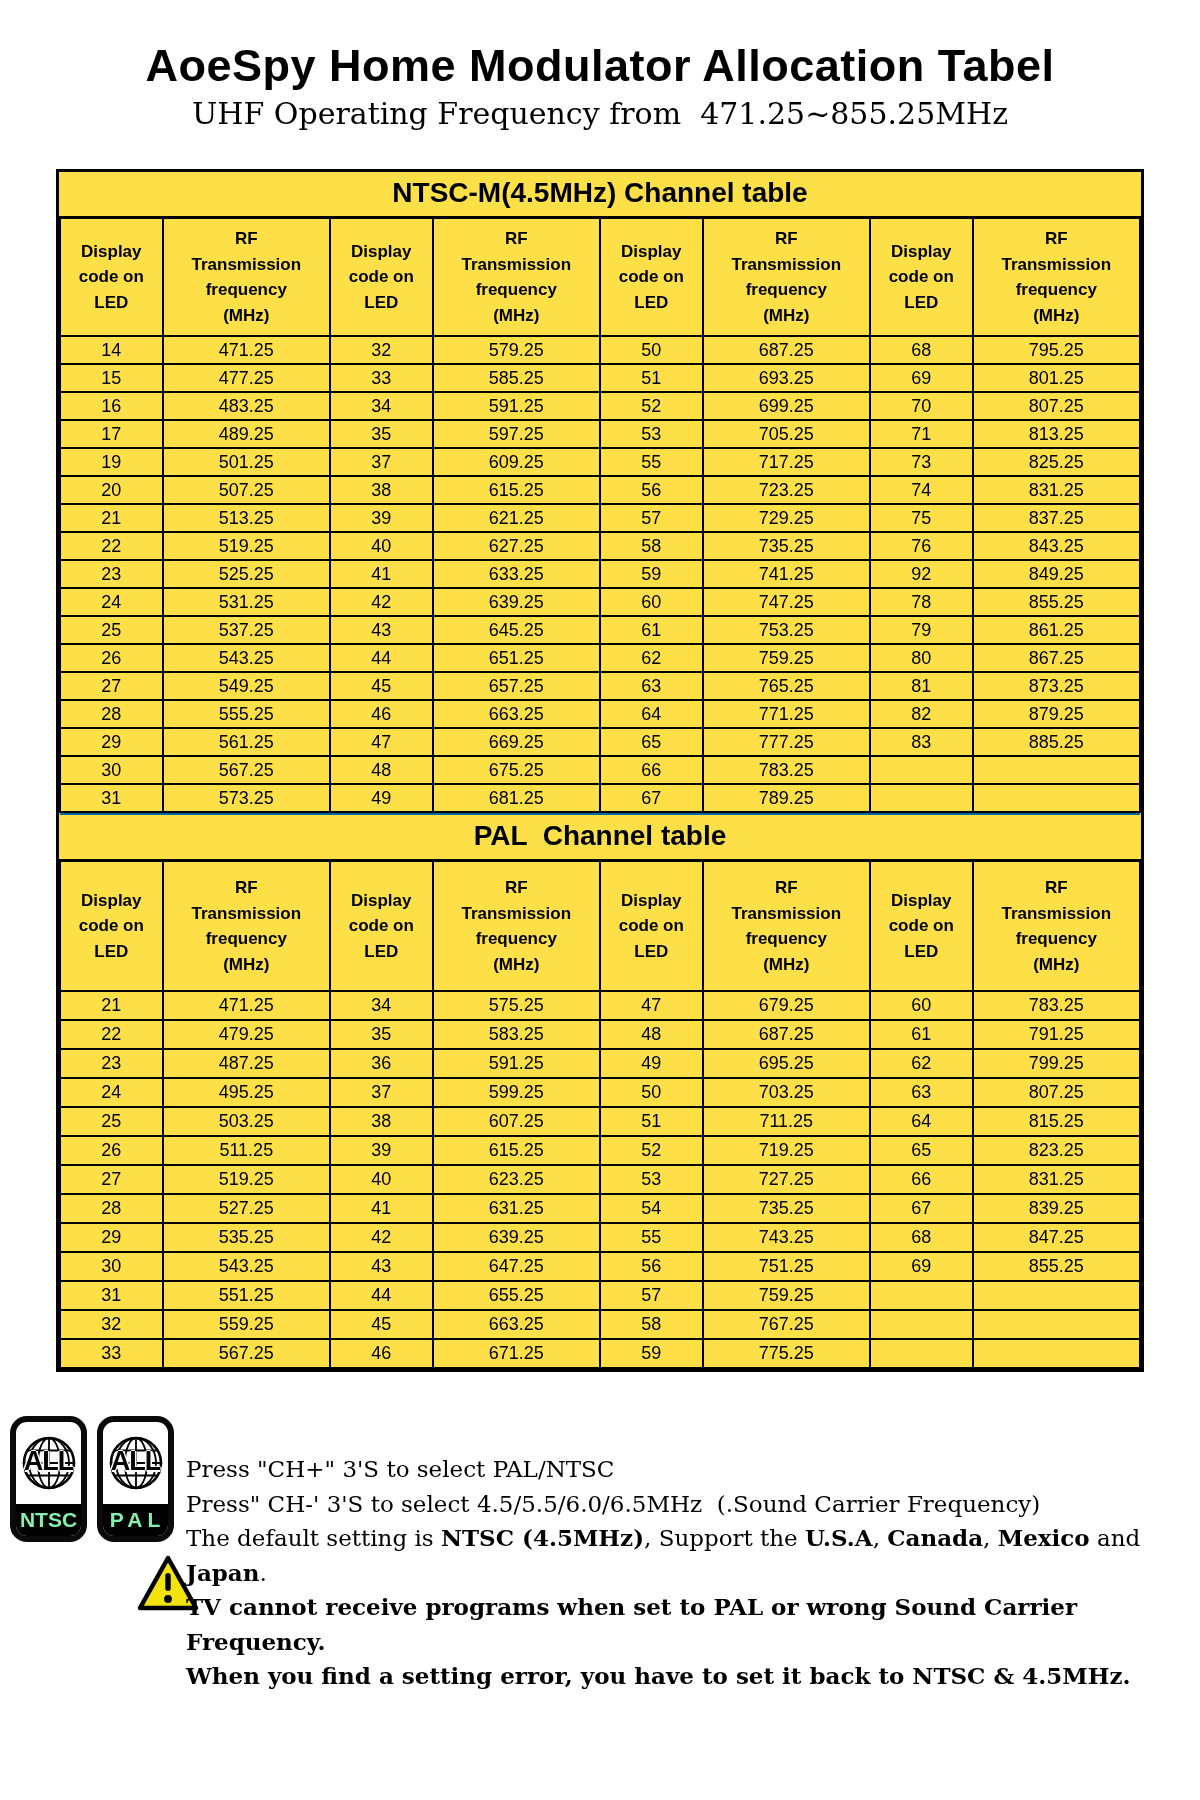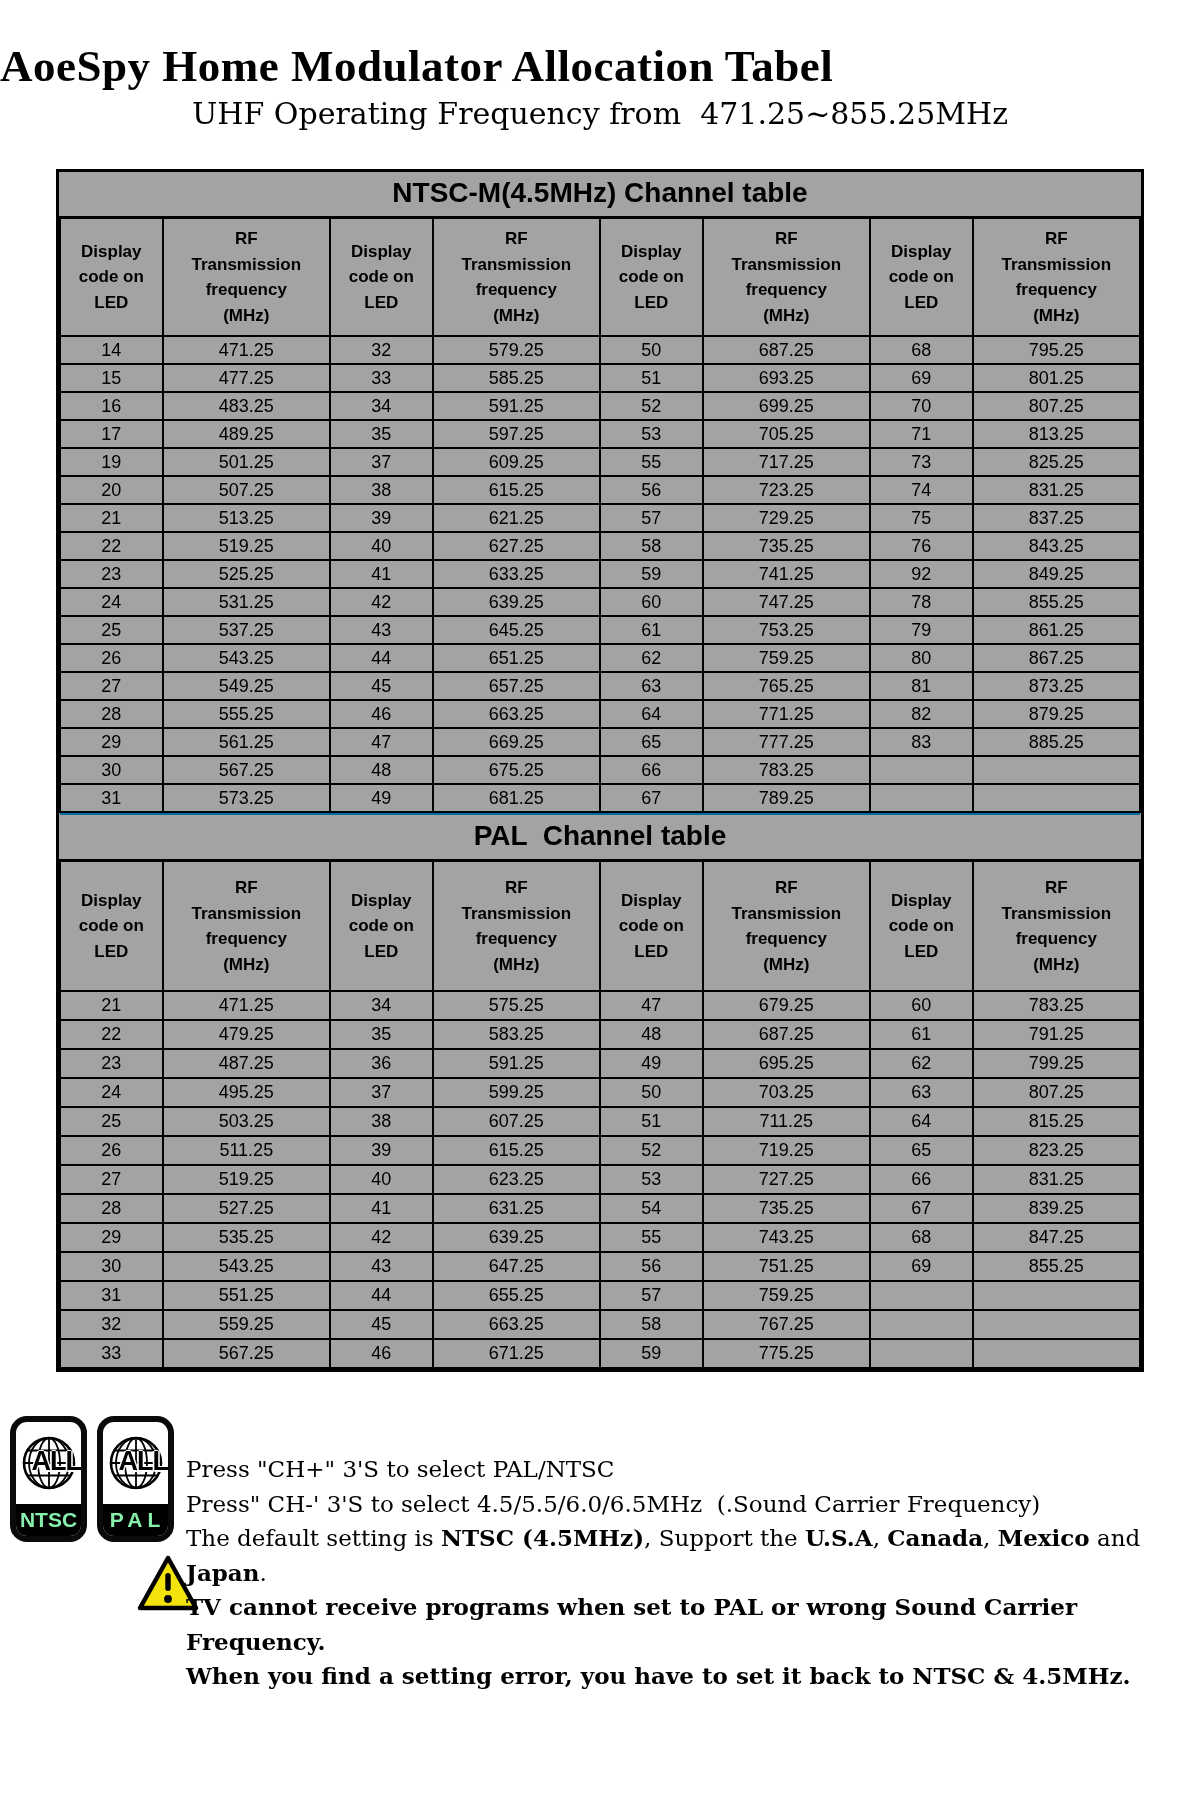--- a/index.html
+++ b/index.html
@@ -10,40 +10,41 @@
     background: #ffffff;
     color: #000;
     position: relative;
     font-family: "Liberation Sans", sans-serif;
     overflow: hidden;
   }
 
   
   .page-title {
     margin: 40px 0 4px 0;
-    font-family: Liberation Serif, serif;
+    text-align: center;
+    font-family: Liberation Sans, sans-serif;
     font-weight: bold;
     font-size: 45px;
     letter-spacing: 0.5px;
     white-space: pre;
   }
   .page-subtitle {
     text-align: center;
     font-family: "DejaVu Serif", serif;
     font-size: 30px;
     white-space: pre;
     margin-bottom: 38px;
   }
 
   
   .tables-wrap {
     width: 1088px;
     margin-left: 56px;
     border: 3px solid #000;
-    background: #a3a3a3;
+    background: #fde047;
   }
   table.freq-table {
     width: 100%;
     border-collapse: collapse;
     table-layout: fixed;
     font-family: "Liberation Sans", sans-serif;
   }
   col.c-code { width: 9.5%; }
   col.c-freq { width: 15.5%; }
   .tbl-title {
@@ -104,21 +105,21 @@
     display: flex;
     align-items: center;
     justify-content: center;
   }
   .globe-wrap svg { display: block; }
   .globe-text {
     position: absolute;
     left: 0; right: 0;
     top: 50%;
     transform: translateY(-54%);
-    text-align: right;
+    text-align: center;
     font-family: "Liberation Sans", sans-serif;
     font-weight: bold;
     font-size: 27px;
     letter-spacing: -1px;
     color: #000;
     text-shadow: -1.5px 0 0 #fff, 1.5px 0 0 #fff, 0 -1.5px 0 #fff, 0 1.5px 0 #fff;
   }
   .badge-label {
     height: 32px;
     background: #000;

